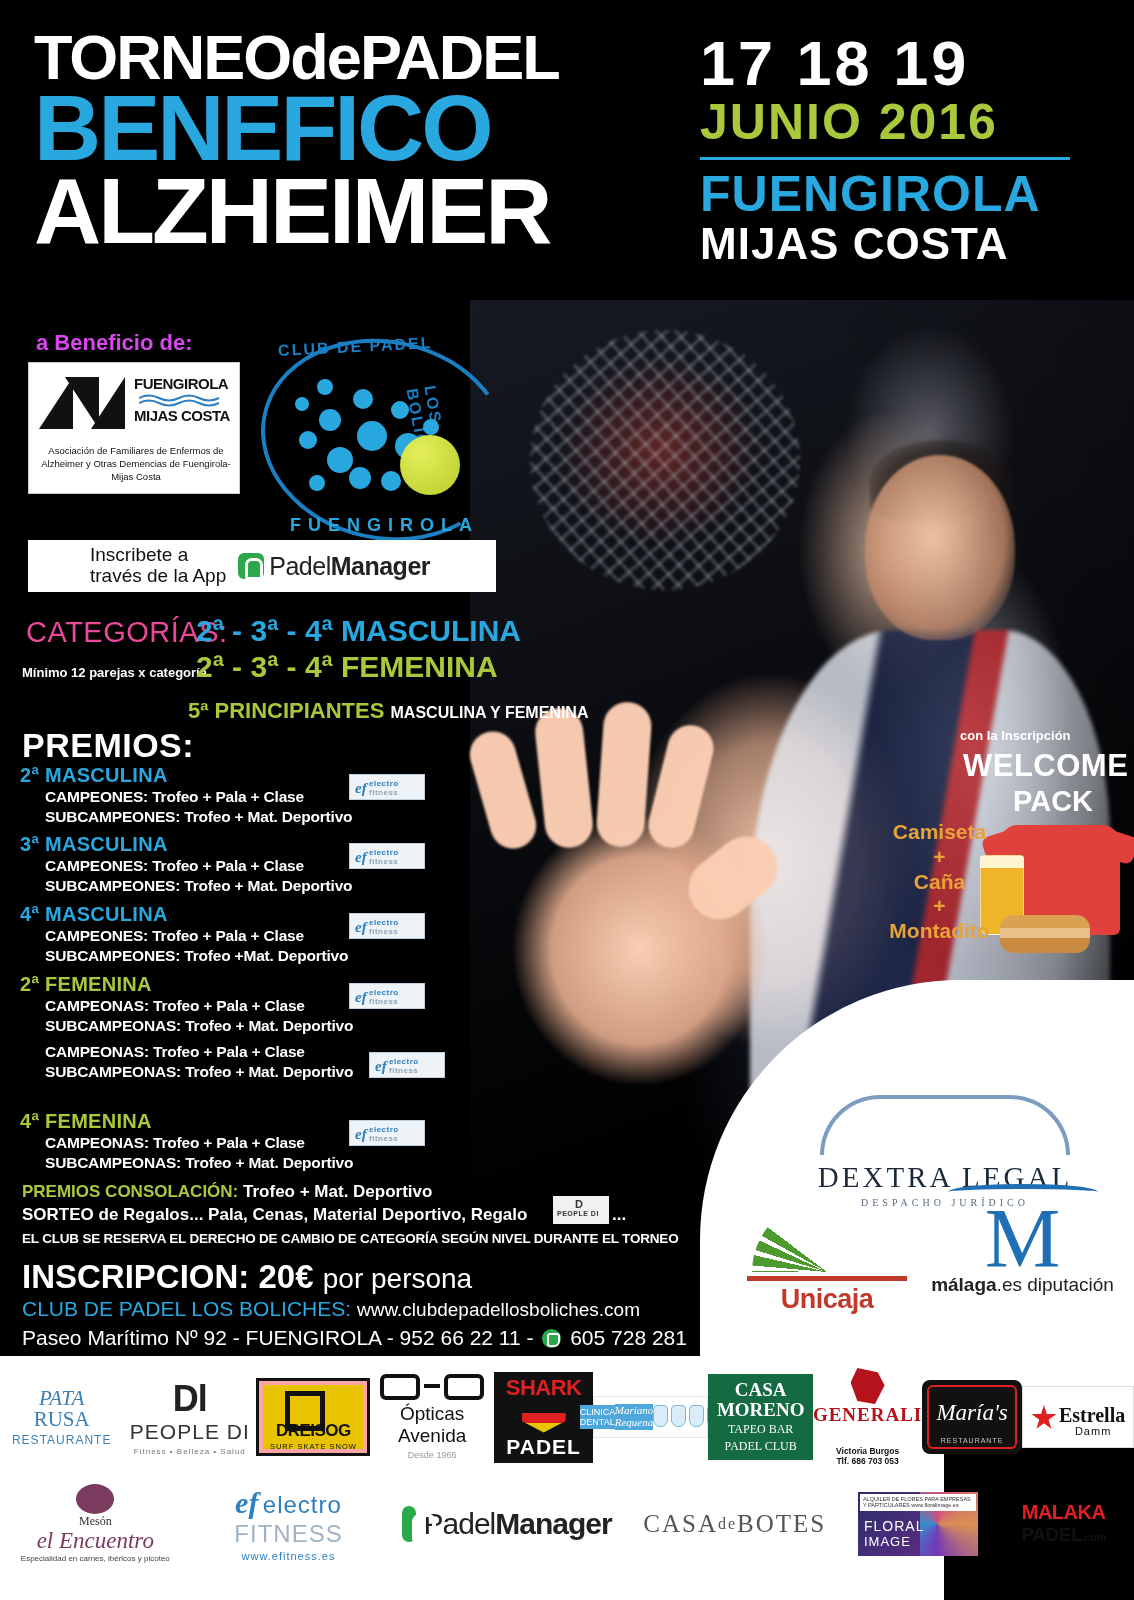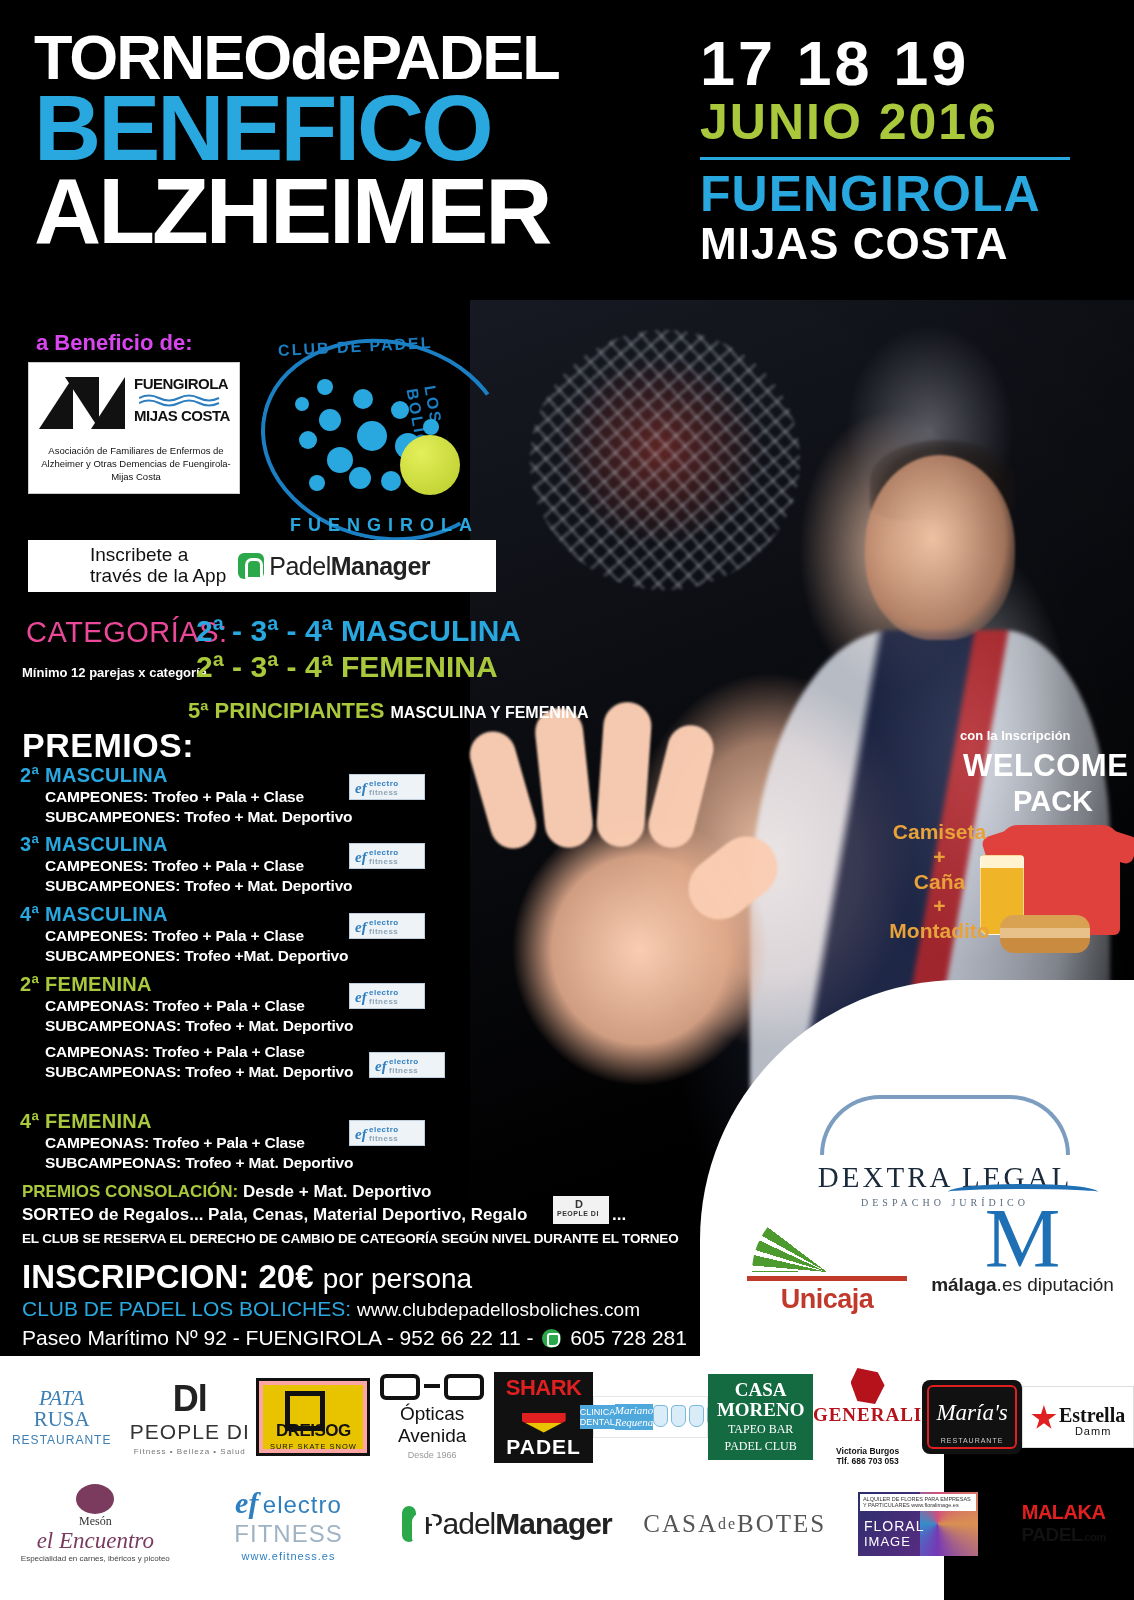--- a/index.html
+++ b/index.html
@@ -428,21 +428,21 @@
     <div class="prize-head fem">4ª FEMENINA</div>
     <div class="prize-line">CAMPEONAS: Trofeo +  Pala + Clase</div>
     <div class="prize-line">SUBCAMPEONAS: Trofeo + Mat. Deportivo</div>
     <div class="ef-badge" style="top:10px;">
       <span class="ef-e">ef</span>
       <span class="ef-t1">electro</span>
       <span class="ef-t2">fitness</span>
     </div>
   </div>
 
-  <div class="consolacion"><span style="color:#a9c83c">PREMIOS CONSOLACIÓN:</span> <span>Desde + Mat. Deportivo</span></div>
+  <div class="consolacion"><span style="color:#a9c83c">PREMIOS CONSOLACIÓN:</span> <span>Trofeo + Mat. Deportivo</span></div>
   <div class="sorteo">SORTEO de Regalos... Pala, Cenas, Material Deportivo, Regalo</div>
   <div class="peopledi-badge">
     <span class="pd-d">D</span>
     <span class="pd-t">PEOPLE DI</span>
   </div>
   <div class="sorteo-dots">...</div>
   <div class="reserva">EL CLUB SE RESERVA EL DERECHO DE CAMBIO DE CATEGORÍA SEGÚN NIVEL DURANTE EL TORNEO</div>
 
   <div class="insc">
     <span>INSCRIPCION:</span>

